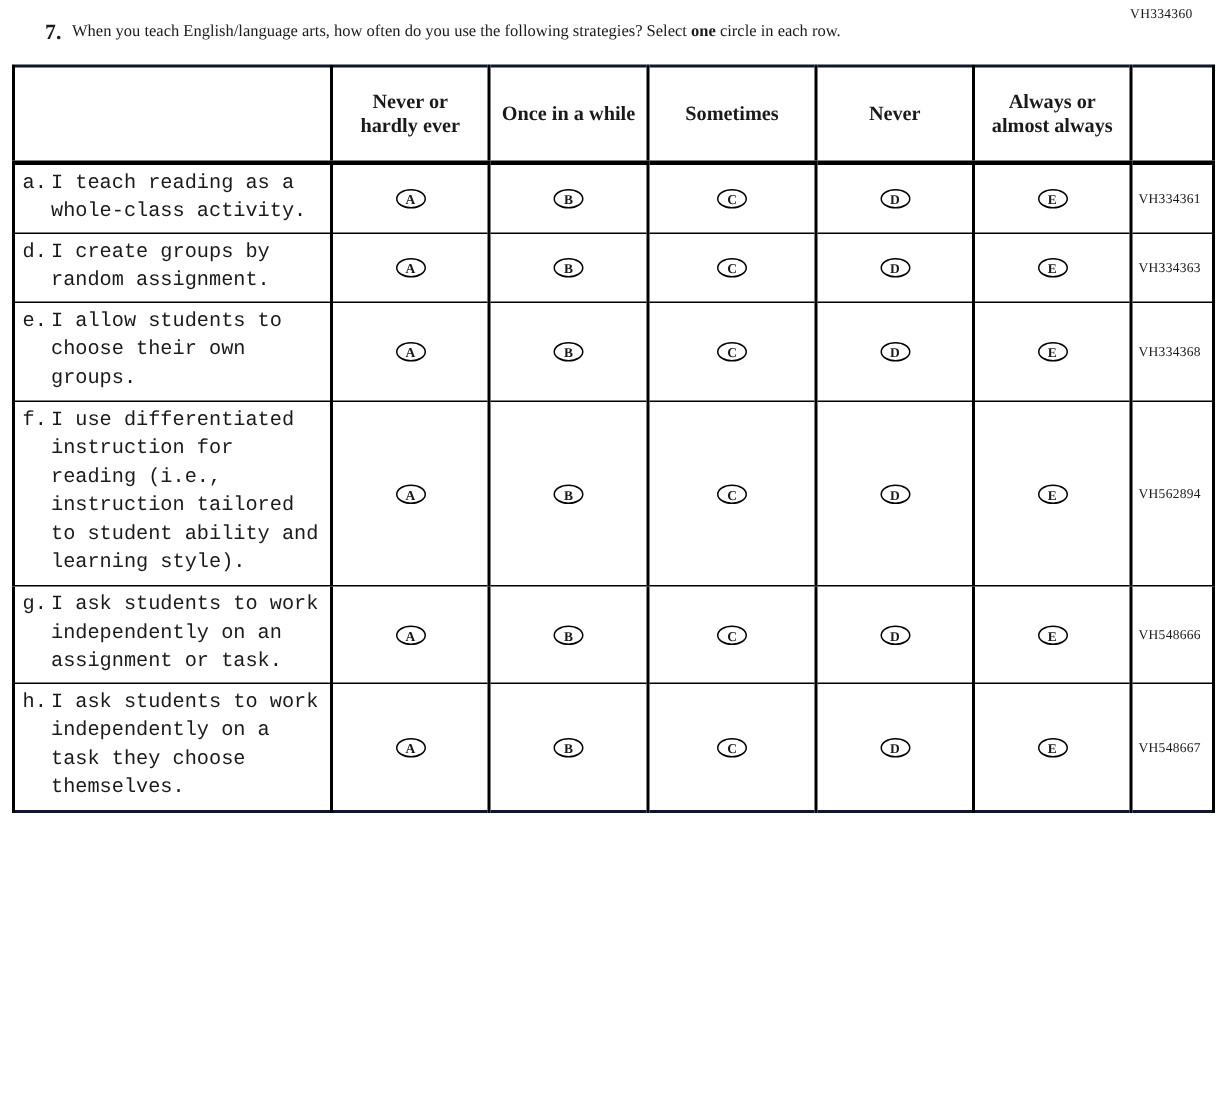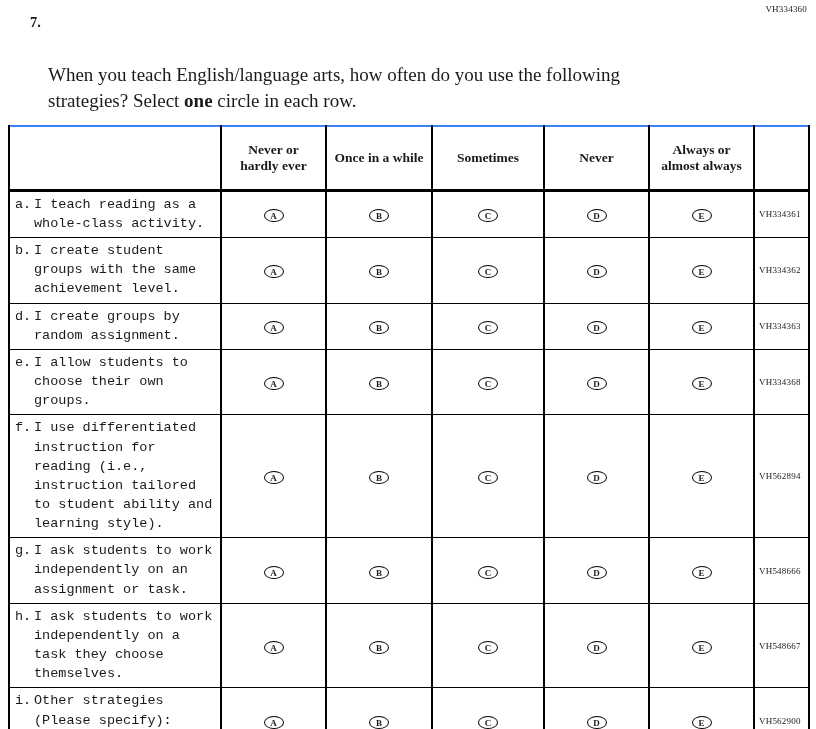--- a/index.html
+++ b/index.html
@@ -12,47 +12,46 @@
     width: 816px;
     height: 729px;
     font-family: "Liberation Serif", "DejaVu Serif", serif;
     color: #1a1a1a;
     position: relative;
     overflow: hidden;
   }
   .form-code-top {
     position: absolute;
     top: 4px;
-    right: 9px;
+    right: 21px;
     font-size: 9px;
     letter-spacing: 0.2px;
   }
   .question {
     display: flex;
     padding: 14px 0 0 30px;
   }
   .q-num {
     font-weight: bold;
     font-size: 14.5px;
     width: 18px;
     flex: 0 0 18px;
   }
   .q-text {
-    font-size: 19px;
+    font-size: 11px;
     width: 580px;
     line-height: 1.35;
-    margin-top: 48px;
   }
   .q-text b { font-weight: bold; }
   table.survey {
     border-collapse: collapse;
     margin: 12px 0 0 8px;
     width: 800px;
     table-layout: fixed;
-    border: 2px solid #3b82f6;
+    border: 2px solid #0f172a;
   }
   table.survey th, table.survey td {
     border: 1px solid #000;
     border-left-width: 2px;
     border-right-width: 2px;
   }
   table.survey thead th {
     border-bottom: 3px solid #000;
     font-size: 13.5px;
     font-weight: bold;
@@ -144,32 +143,20 @@
 
     </td>
     <td class="bubble-cell"><span class="bubble">A</span></td>
     <td class="bubble-cell"><span class="bubble">B</span></td>
     <td class="bubble-cell"><span class="bubble">C</span></td>
     <td class="bubble-cell"><span class="bubble">D</span></td>
     <td class="bubble-cell"><span class="bubble">E</span></td>
     <td class="code-cell">VH334361</td>
   </tr>
 
-  <tr>
-    <td class="strategy-cell">
-      <div class="strategy"><span class="row-letter">b.</span><span class="row-text">I create student groups with the same achievement level.</span></div>
-
-    </td>
-    <td class="bubble-cell"><span class="bubble">A</span></td>
-    <td class="bubble-cell"><span class="bubble">B</span></td>
-    <td class="bubble-cell"><span class="bubble">C</span></td>
-    <td class="bubble-cell"><span class="bubble">D</span></td>
-    <td class="bubble-cell"><span class="bubble">E</span></td>
-    <td class="code-cell">VH334362</td>
-  </tr>
 
 
   <tr>
     <td class="strategy-cell">
       <div class="strategy"><span class="row-letter">d.</span><span class="row-text">I create groups by random assignment.</span></div>
 
     </td>
     <td class="bubble-cell"><span class="bubble">A</span></td>
     <td class="bubble-cell"><span class="bubble">B</span></td>
     <td class="bubble-cell"><span class="bubble">C</span></td>
@@ -223,26 +210,14 @@
 
     </td>
     <td class="bubble-cell"><span class="bubble">A</span></td>
     <td class="bubble-cell"><span class="bubble">B</span></td>
     <td class="bubble-cell"><span class="bubble">C</span></td>
     <td class="bubble-cell"><span class="bubble">D</span></td>
     <td class="bubble-cell"><span class="bubble">E</span></td>
     <td class="code-cell">VH548667</td>
   </tr>
 
-  <tr>
-    <td class="strategy-cell">
-      <div class="strategy"><span class="row-letter">i.</span><span class="row-text">Other strategies (Please specify):</span></div>
-      <div class="write-line"></div>
-    </td>
-    <td class="bubble-cell"><span class="bubble">A</span></td>
-    <td class="bubble-cell"><span class="bubble">B</span></td>
-    <td class="bubble-cell"><span class="bubble">C</span></td>
-    <td class="bubble-cell"><span class="bubble">D</span></td>
-    <td class="bubble-cell"><span class="bubble">E</span></td>
-    <td class="code-cell">VH562900</td>
-  </tr>
 </tbody>
 </table>
 
 </body></html>

